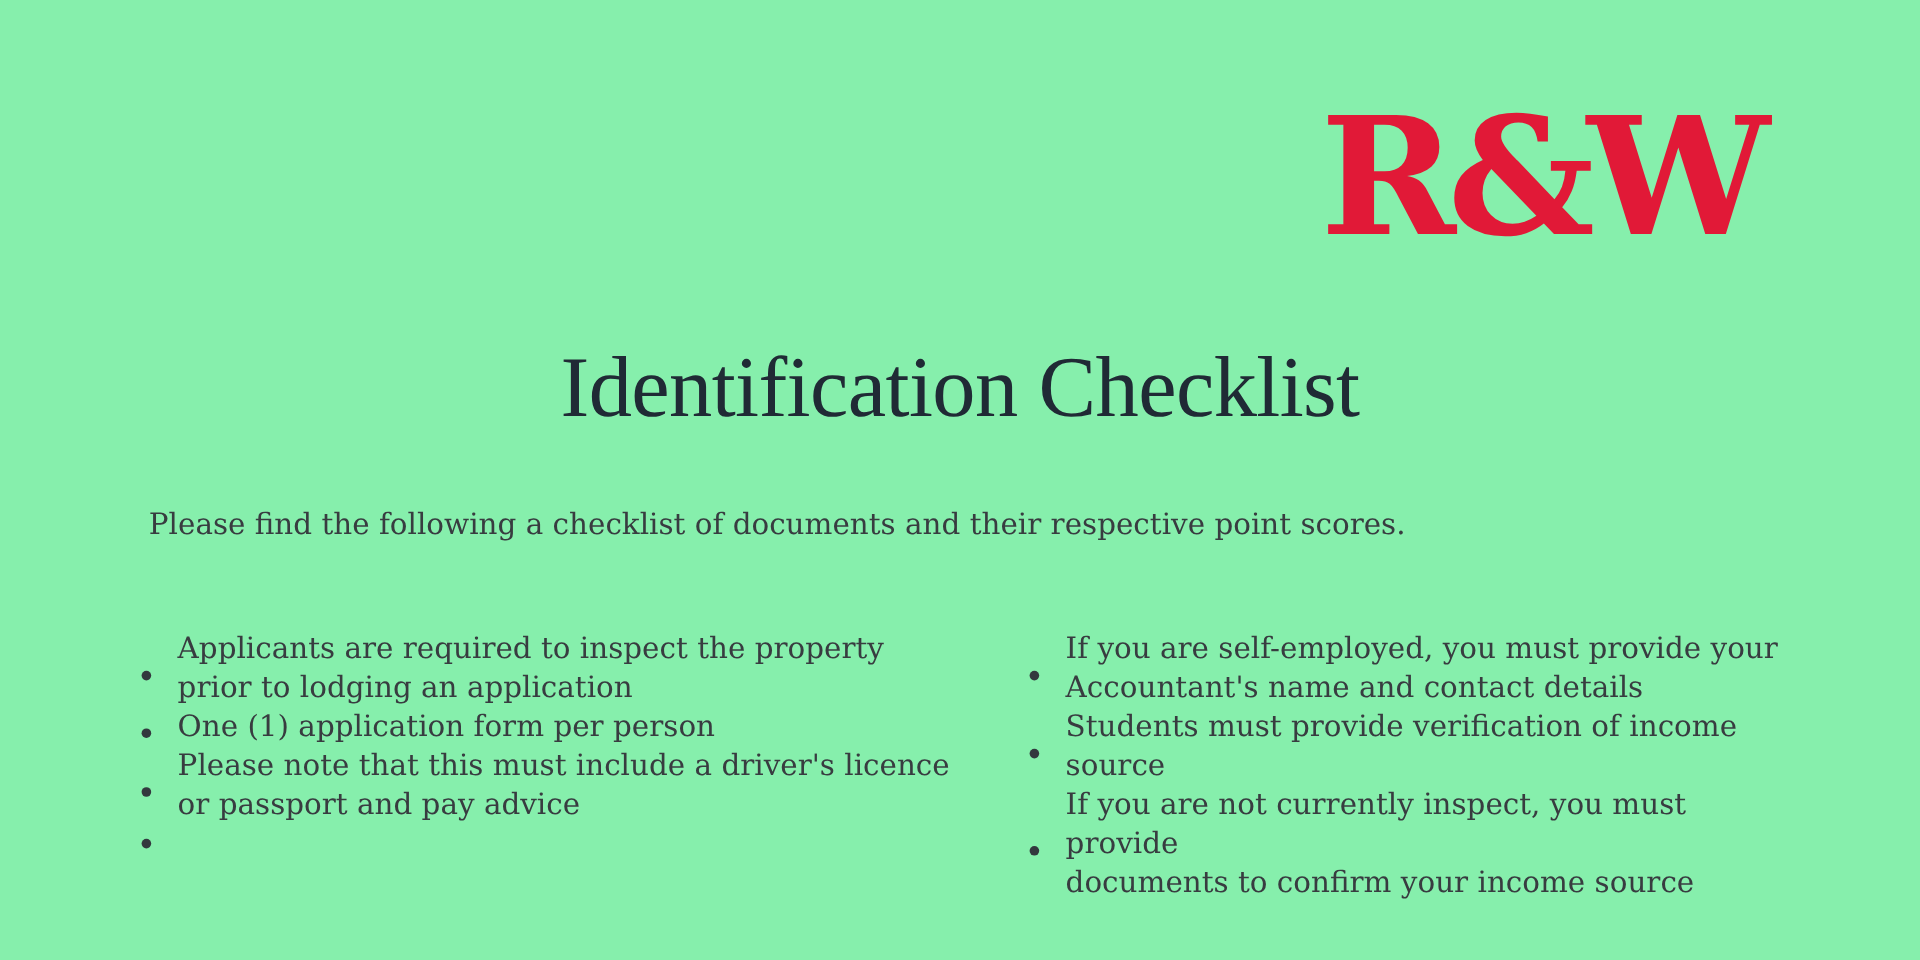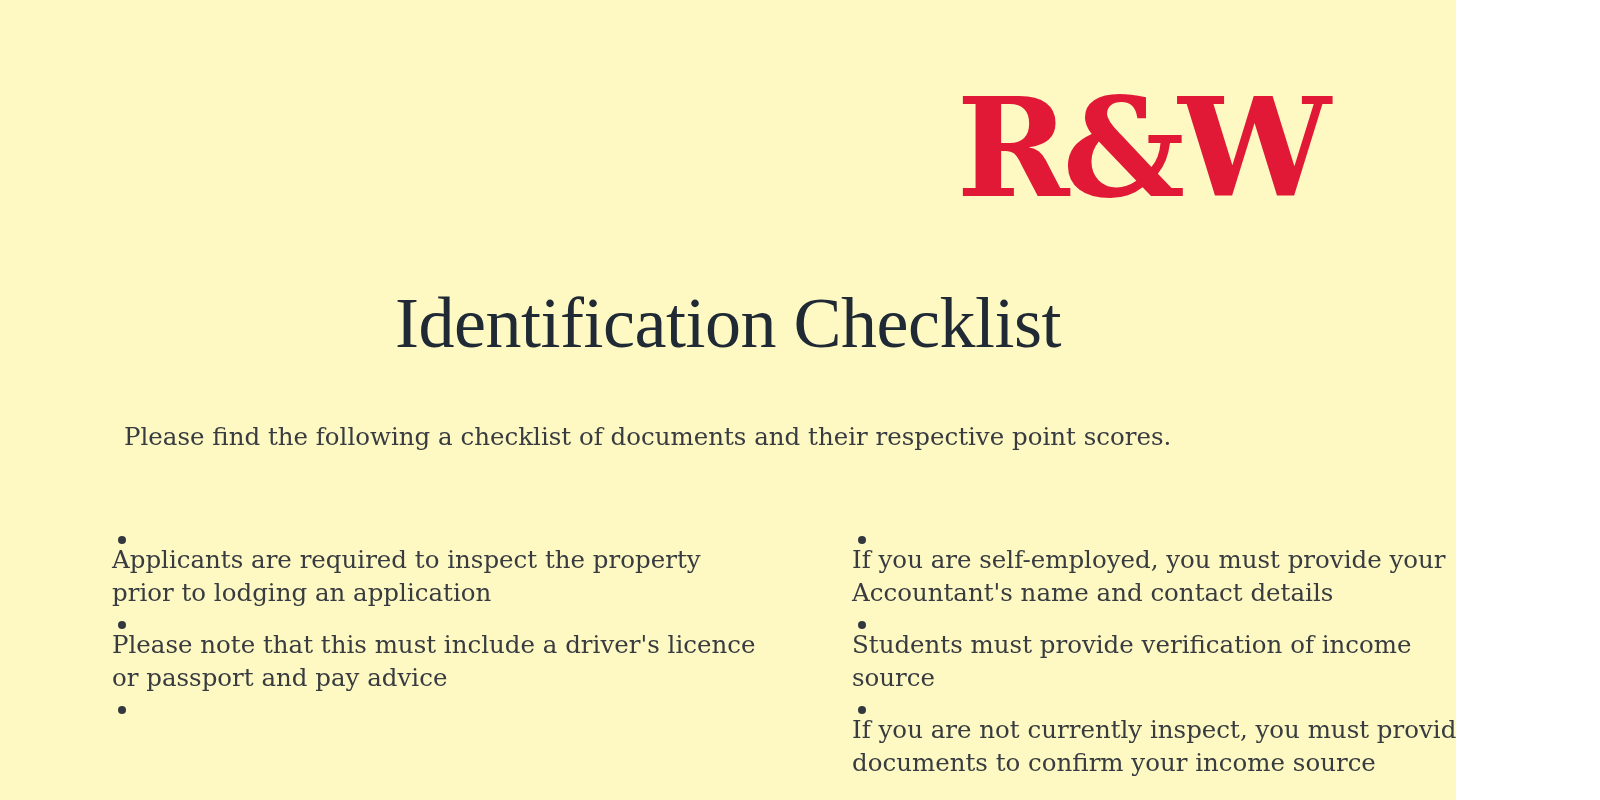--- a/index.html
+++ b/index.html
@@ -2,23 +2,23 @@
 <html style="--logo-color: #e11937;"><head>
 <meta charset="utf-8">
 <style>
   html, body {
     margin: 0;
     padding: 0;
     background: #ffffff;
   }
   .page {
     position: relative;
-    width: 1456px;
+    width: 1600px;
     height: 800px;
-    background: #fef9c3;
+    background: #86efac;
     overflow: hidden;
     font-family: "DejaVu Serif", serif;
   }
   .logo {
     position: absolute;
     top: 80px;
     right: 132px;
     font-family: "DejaVu Serif", serif;
     font-weight: bold;
     font-size: 136px;
@@ -67,23 +67,22 @@
   }
   .col {
     list-style: none;
     margin: 0;
     padding: 0;
   }
   .col-left  { width: 740px; flex: 0 0 740px; }
   .col-right { flex: 1 1 auto; }
   .bullet-item {
     display: flex;
-    align-items: flex-start;
+    align-items: center;
     margin: 0;
-    flex-direction: column;
   }
   .dot {
     flex: 0 0 auto;
     width: 8px;
     height: 8px;
     border-radius: 50%;
     background: #33383e;
     margin: 12px 22px 0 6px;
   }
   .li-text {
@@ -109,20 +108,24 @@
   <div class="columns">
 
     <ul class="col col-left">
 
         <li class="bullet-item">
           <span class="dot"></span>
           <span class="li-text">Applicants are required to inspect the property
 prior to lodging an application</span>
         </li>
 
+        <li class="bullet-item">
+          <span class="dot"></span>
+          <span class="li-text">One (1) application form per person</span>
+        </li>
 
         <li class="bullet-item">
           <span class="dot"></span>
           <span class="li-text">Please note that this must include a driver's licence
 or passport and pay advice</span>
         </li>
 
         <li class="bullet-item">
           <span class="dot"></span>
         </li>

